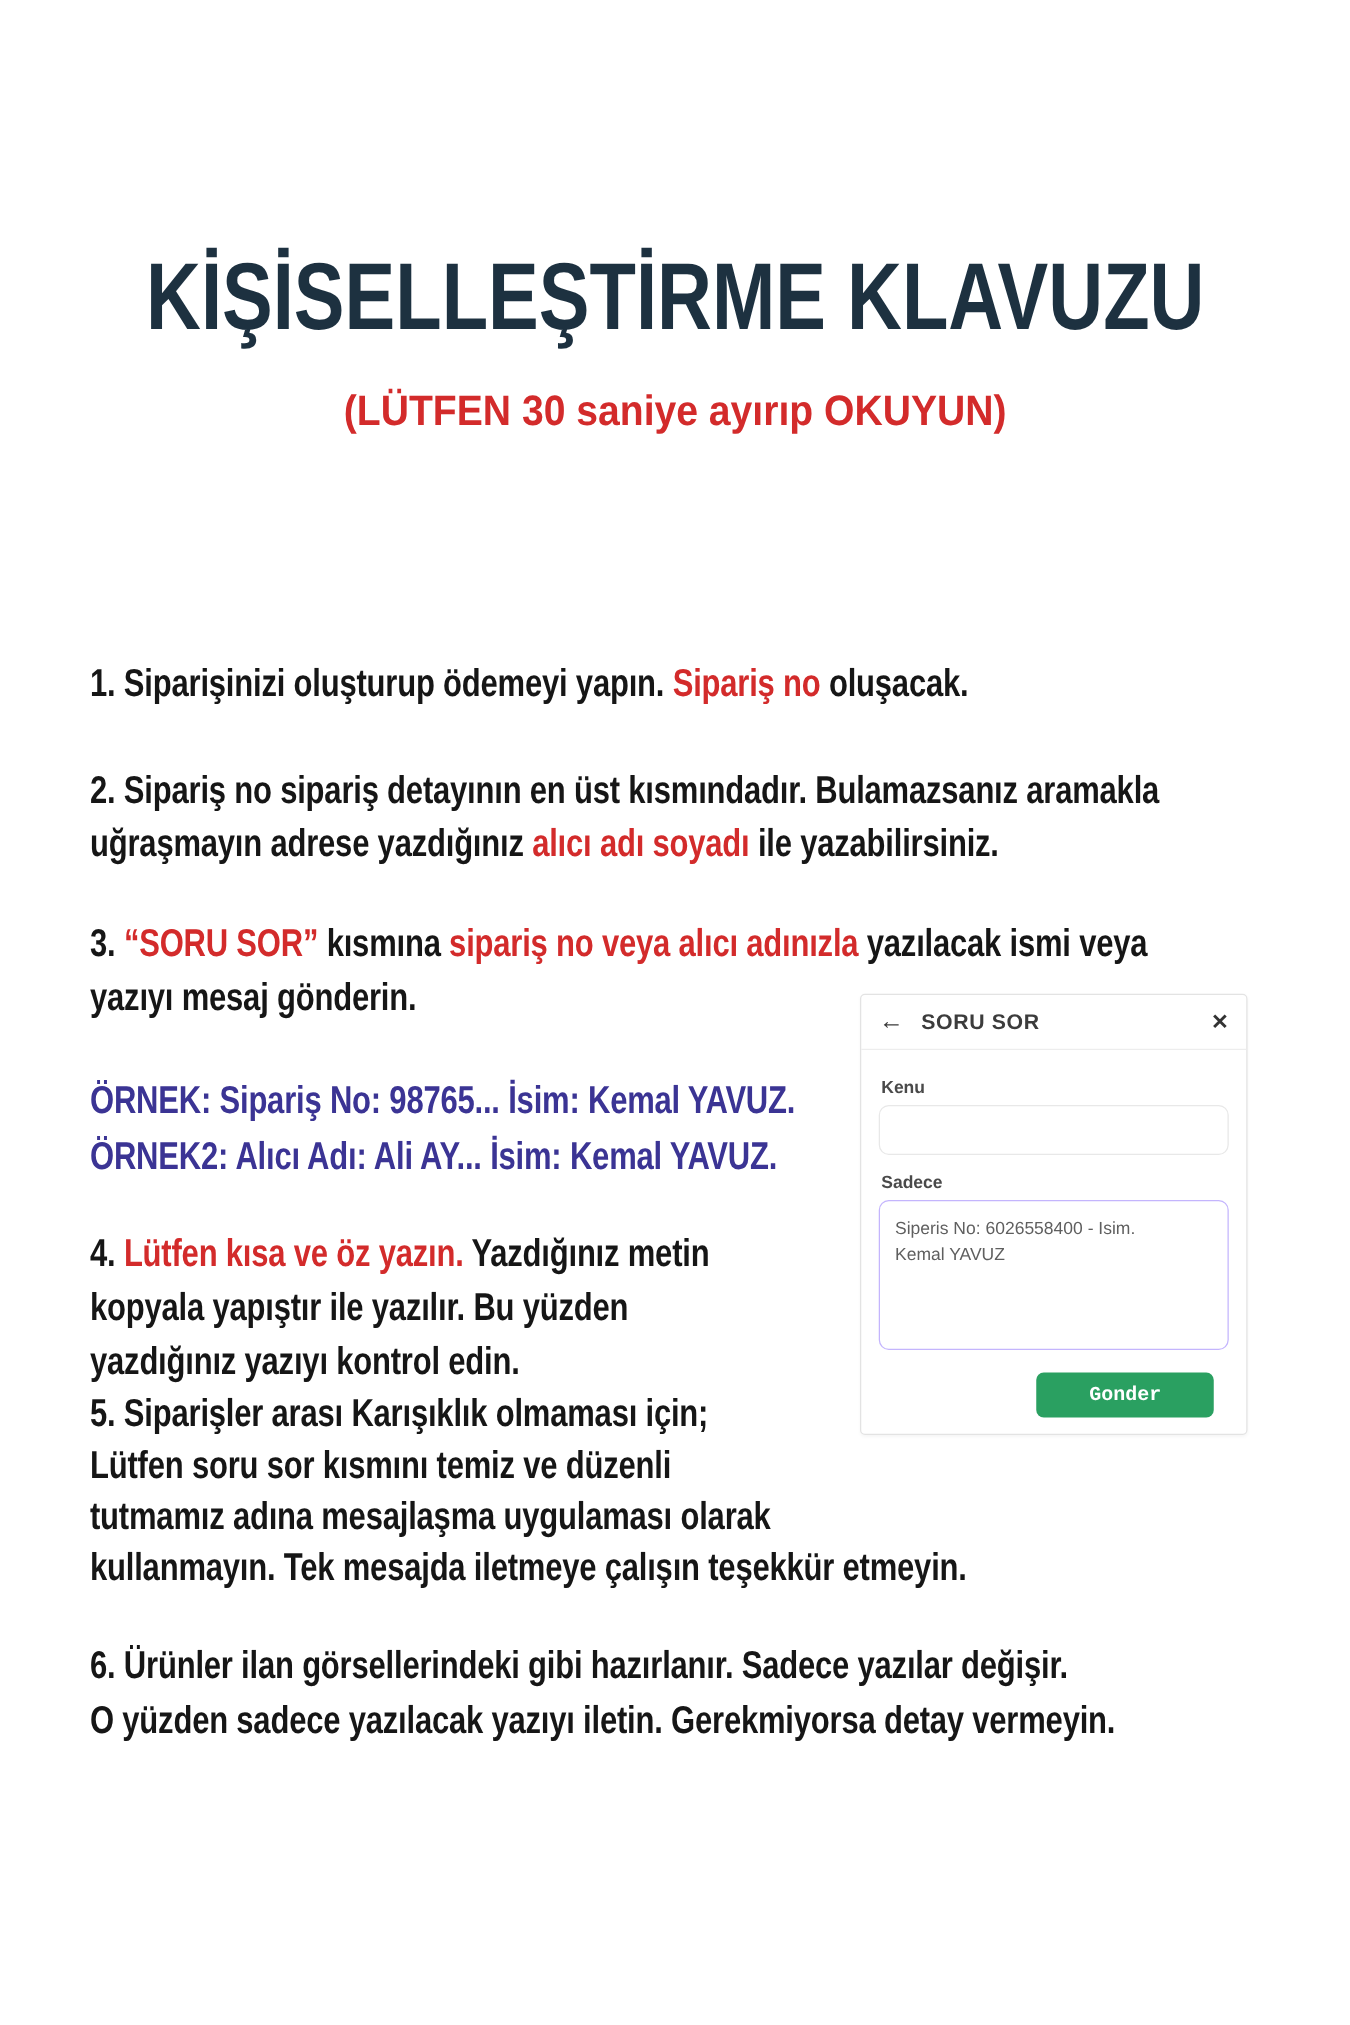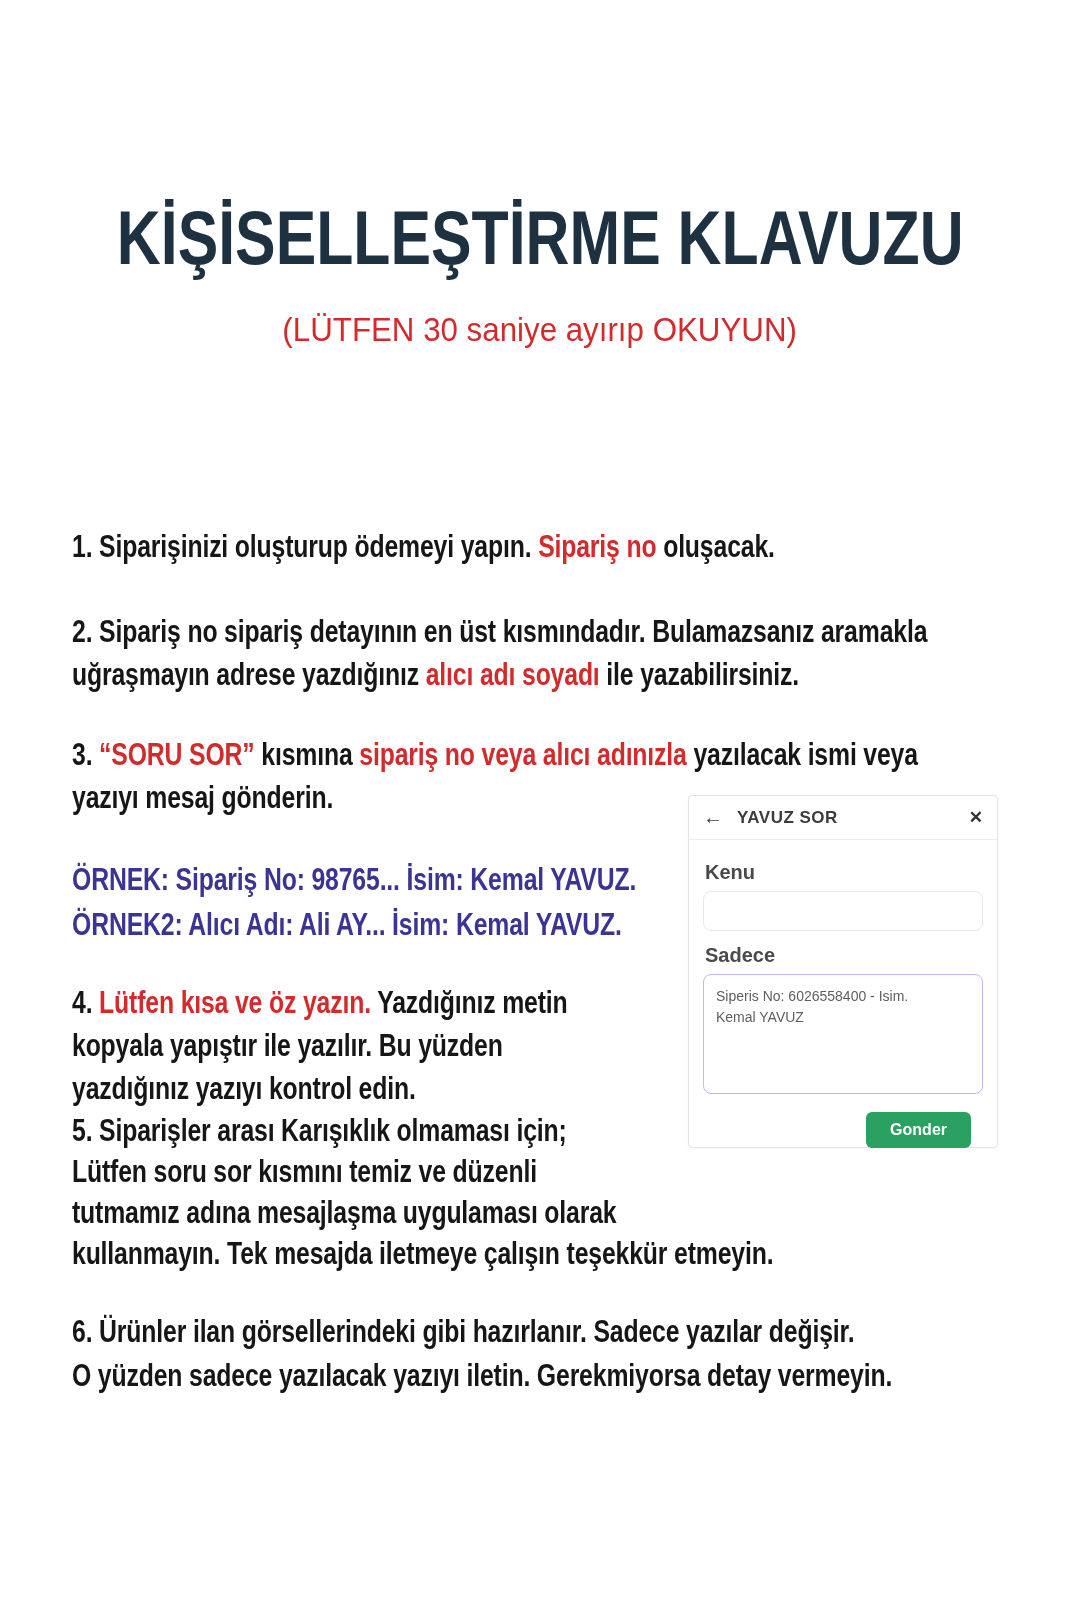--- a/index.html
+++ b/index.html
@@ -8,21 +8,21 @@
     overflow:hidden;font-family:"Liberation Sans",sans-serif;
   }
   
   .title-block{position:absolute;top:198px;left:0;width:1080px;text-align:center;}
   .main-title{
     margin:0;font-size:76px;font-weight:bold;color:#1d3140;line-height:1.05;
   }
   .main-title .cond{display:inline-block;transform:scaleX(0.80);transform-origin:center;white-space:nowrap;}
   .subtitle{
     position:absolute;top:310px;left:0;width:1080px;text-align:center;
-    font-size:34px;font-weight:normal;color:#d32b2b;
+    font-size:34px;font-weight:bold;color:#d32b2b;
   }
   .subtitle .cond{display:inline-block;transform:scaleX(0.92);transform-origin:center;white-space:nowrap;}
 
   
   .para{
     position:absolute;left:72px;width:1200px;
     font-size:31px;font-weight:bold;color:#161616;line-height:43px;
     letter-spacing:-0.2px;
   }
   .para .cond{
@@ -41,35 +41,35 @@
     box-sizing:border-box;color:#3f3f3f;
   }
   .panel-header{
     display:flex;align-items:center;height:44px;
     padding:0 14px;border-bottom:1px solid #ededed;box-sizing:border-box;
   }
   .back-arrow{font-size:20px;color:#3a3a3a;cursor:pointer;}
   .panel-title{margin-left:14px;font-size:17px;font-weight:600;color:#3c3c3c;letter-spacing:0.5px;flex:1;}
   .close-x{font-size:17px;font-weight:bold;color:#333333;cursor:pointer;}
   .panel-body{padding:8px 14px 0 14px;}
-  .field-label{display:block;margin:13px 0 7px 2px;font-size:20px;font-weight:600;color:#4a4a4a;}
+  .field-label{display:block;margin:13px 0 7px 2px;font-size:14px;font-weight:600;color:#4a4a4a;}
   .subject-input{
     width:100%;height:40px;border:1px solid #e8e8e8;border-radius:8px;
     box-sizing:border-box;padding:0 10px;font-family:"Liberation Sans",sans-serif;
     font-size:14px;color:#555;outline:none;background:#fff;
   }
   .message-box{
     width:100%;height:120px;border:1px solid #c4b5fd;border-radius:8px;
     box-sizing:border-box;padding:11px 12px;font-size:14px;line-height:1.5;
     color:#5f5f5f;white-space:pre-line;background:#fff;overflow:hidden;
   }
   .panel-footer{display:flex;justify-content:flex-end;padding:18px 12px 0 0;}
   .send-button{
     background:#2aa061;color:#ffffff;border:none;border-radius:6px;
-    padding:9px 24px;font-family:Liberation Sans, sans-serif;
+    padding:9px 42px;font-family:Liberation Mono, monospace;
     font-size:16px;font-weight:bold;cursor:pointer;
   }
 </style>
 </head>
 <body>
 
 <div class="page">
 
   <div class="title-block">
     <h1 class="main-title">
@@ -123,21 +123,21 @@
   </div>
 
   <div class="para" style="top:1310px;line-height:44px;">
     <span class="cond">6. Ürünler ilan görsellerindeki gibi hazırlanır. Sadece yazılar değişir.
 O yüzden sadece yazılacak yazıyı iletin. Gerekmiyorsa detay vermeyin.</span>
   </div>
 
   <div class="panel">
     <div class="panel-header">
       <span class="back-arrow">←</span>
-      <span class="panel-title">YAVUZ SOR</span>
+      <span class="panel-title">SORU SOR</span>
       <span class="close-x">✕</span>
     </div>
     <div class="panel-body">
       <label class="field-label">Kenu</label>
       <input class="subject-input" type="text" value="" style="">
       <label class="field-label">Sadece</label>
       <div class="message-box">Siperis No: 6026558400 - Isim.
 Kemal YAVUZ</div>
       <div class="panel-footer">
         <button class="send-button">Gonder</button>

